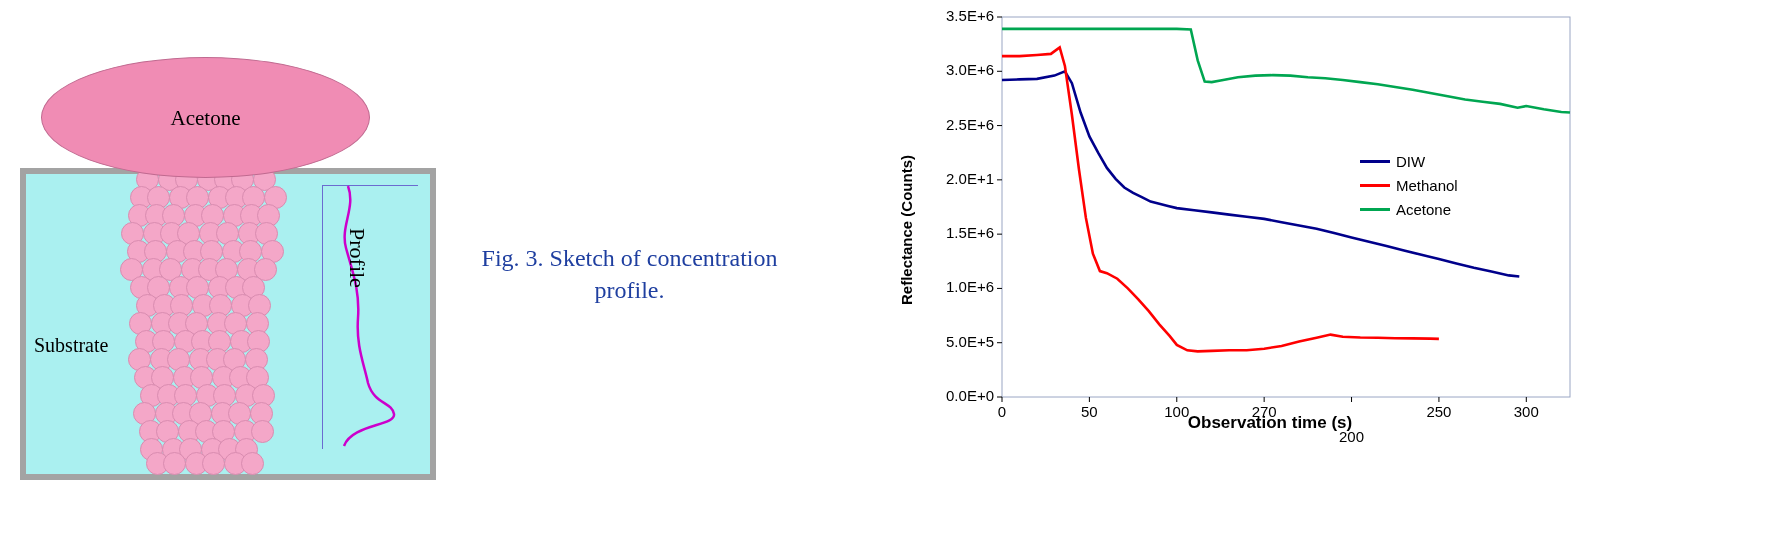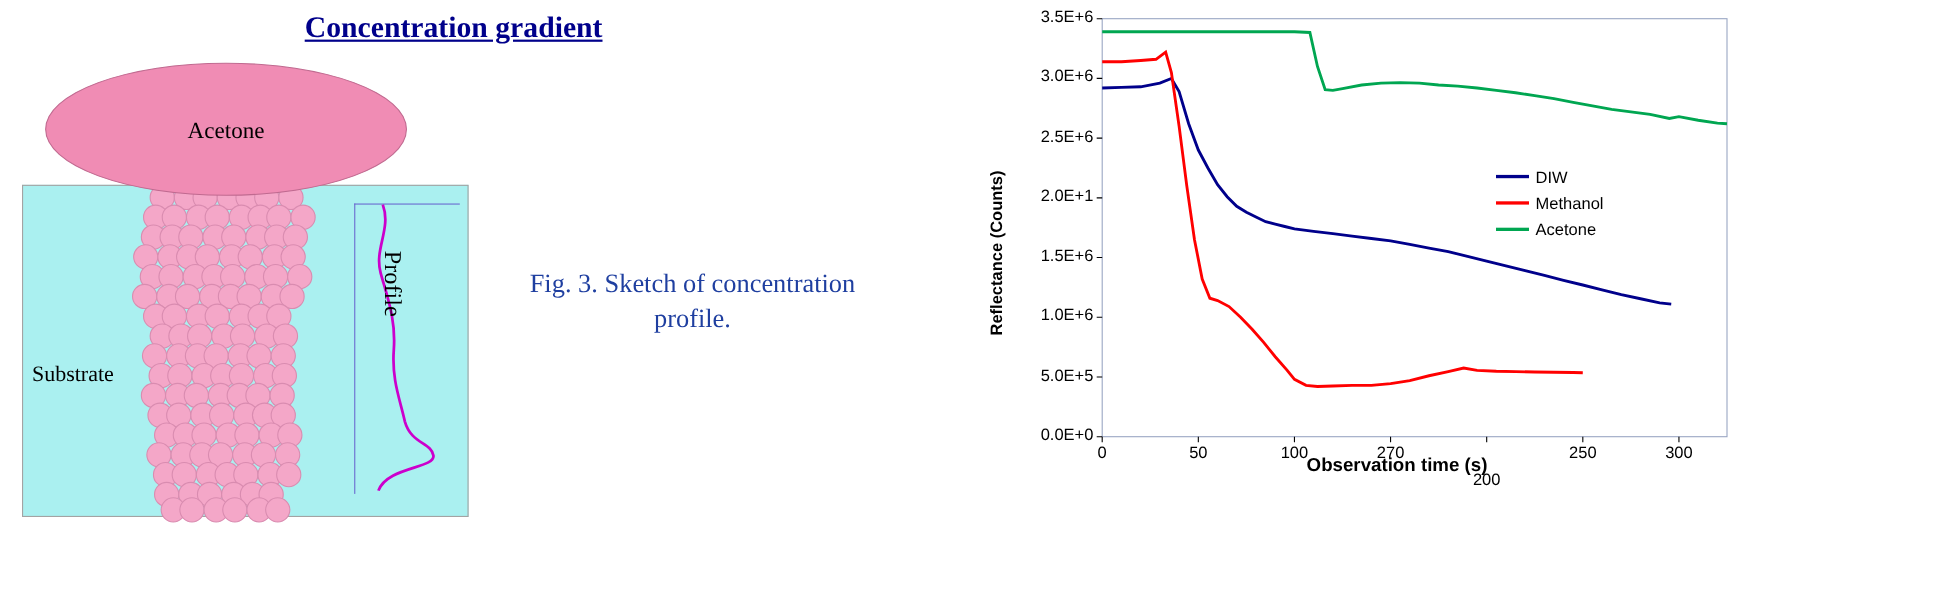--- a/index.html
+++ b/index.html
@@ -29,21 +29,21 @@
     font-weight: bold;
     color: #00008B;
     text-decoration: underline;
     white-space: nowrap;
   }
   #sketch {
     position: absolute;
     left: 20px; top: 168px;
     width: 404px; height: 300px;
     background: #AAF0F0;
-    border: 1px solid #a3a3a3;
+    border: 6px solid #a3a3a3;
   }
   #substrate-label {
     position: absolute;
     left: 8px; top: 160px;
     font-size: 20px;
     color: #000000;
   }
   #analyte-ellipse {
     position: absolute;
     left: 41px; top: 57px;
@@ -184,21 +184,20 @@
     text-align: center;
     font-size: 25px;
     color: #000;
   }
 </style>
 </head>
 <body>
 
 <div id="left-panel">
 
-  <div id="gradient-title">Concentration gradient</div>
 
   <div id="sketch">
     <div id="substrate-label">Substrate</div>
   </div>
 
   <div id="analyte-ellipse">
     <div id="analyte-label">Acetone</div>
   </div>
 
   <div id="particle-layer">

